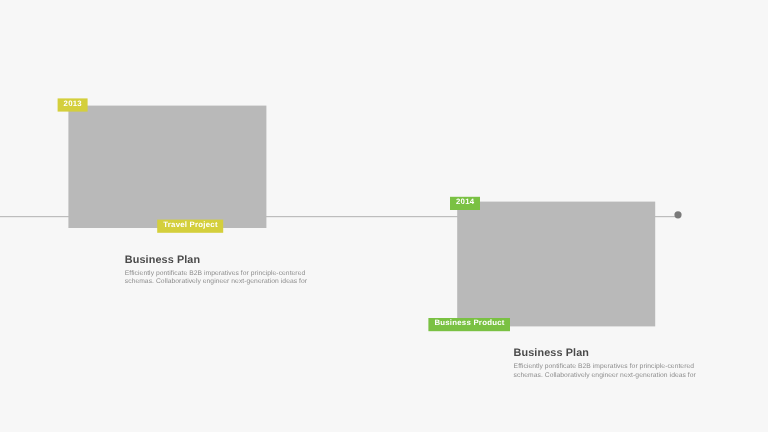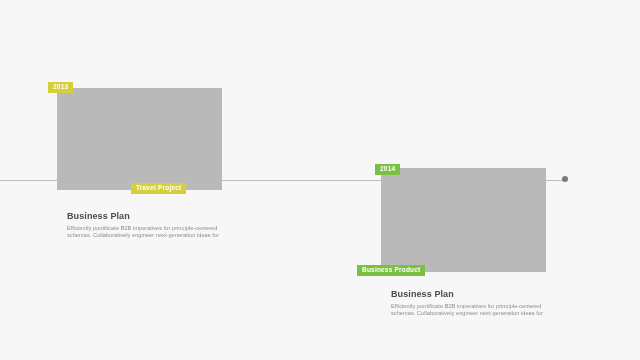--- a/index.html
+++ b/index.html
@@ -65,20 +65,21 @@
   .tag-year {
     font-weight: bold;
   }
   .tag-category {
     font-weight: bold;
   }
 
   .event-body {
     position: absolute;
     width: 152px;
+    margin-left: 37px;
   }
   .event-title {
     font-size: 9px;
     font-weight: bold;
     color: #4a4a4a;
     line-height: 12px;
     margin: 0 0 3px 0;
     letter-spacing: 0.1px;
   }
   .event-desc {

